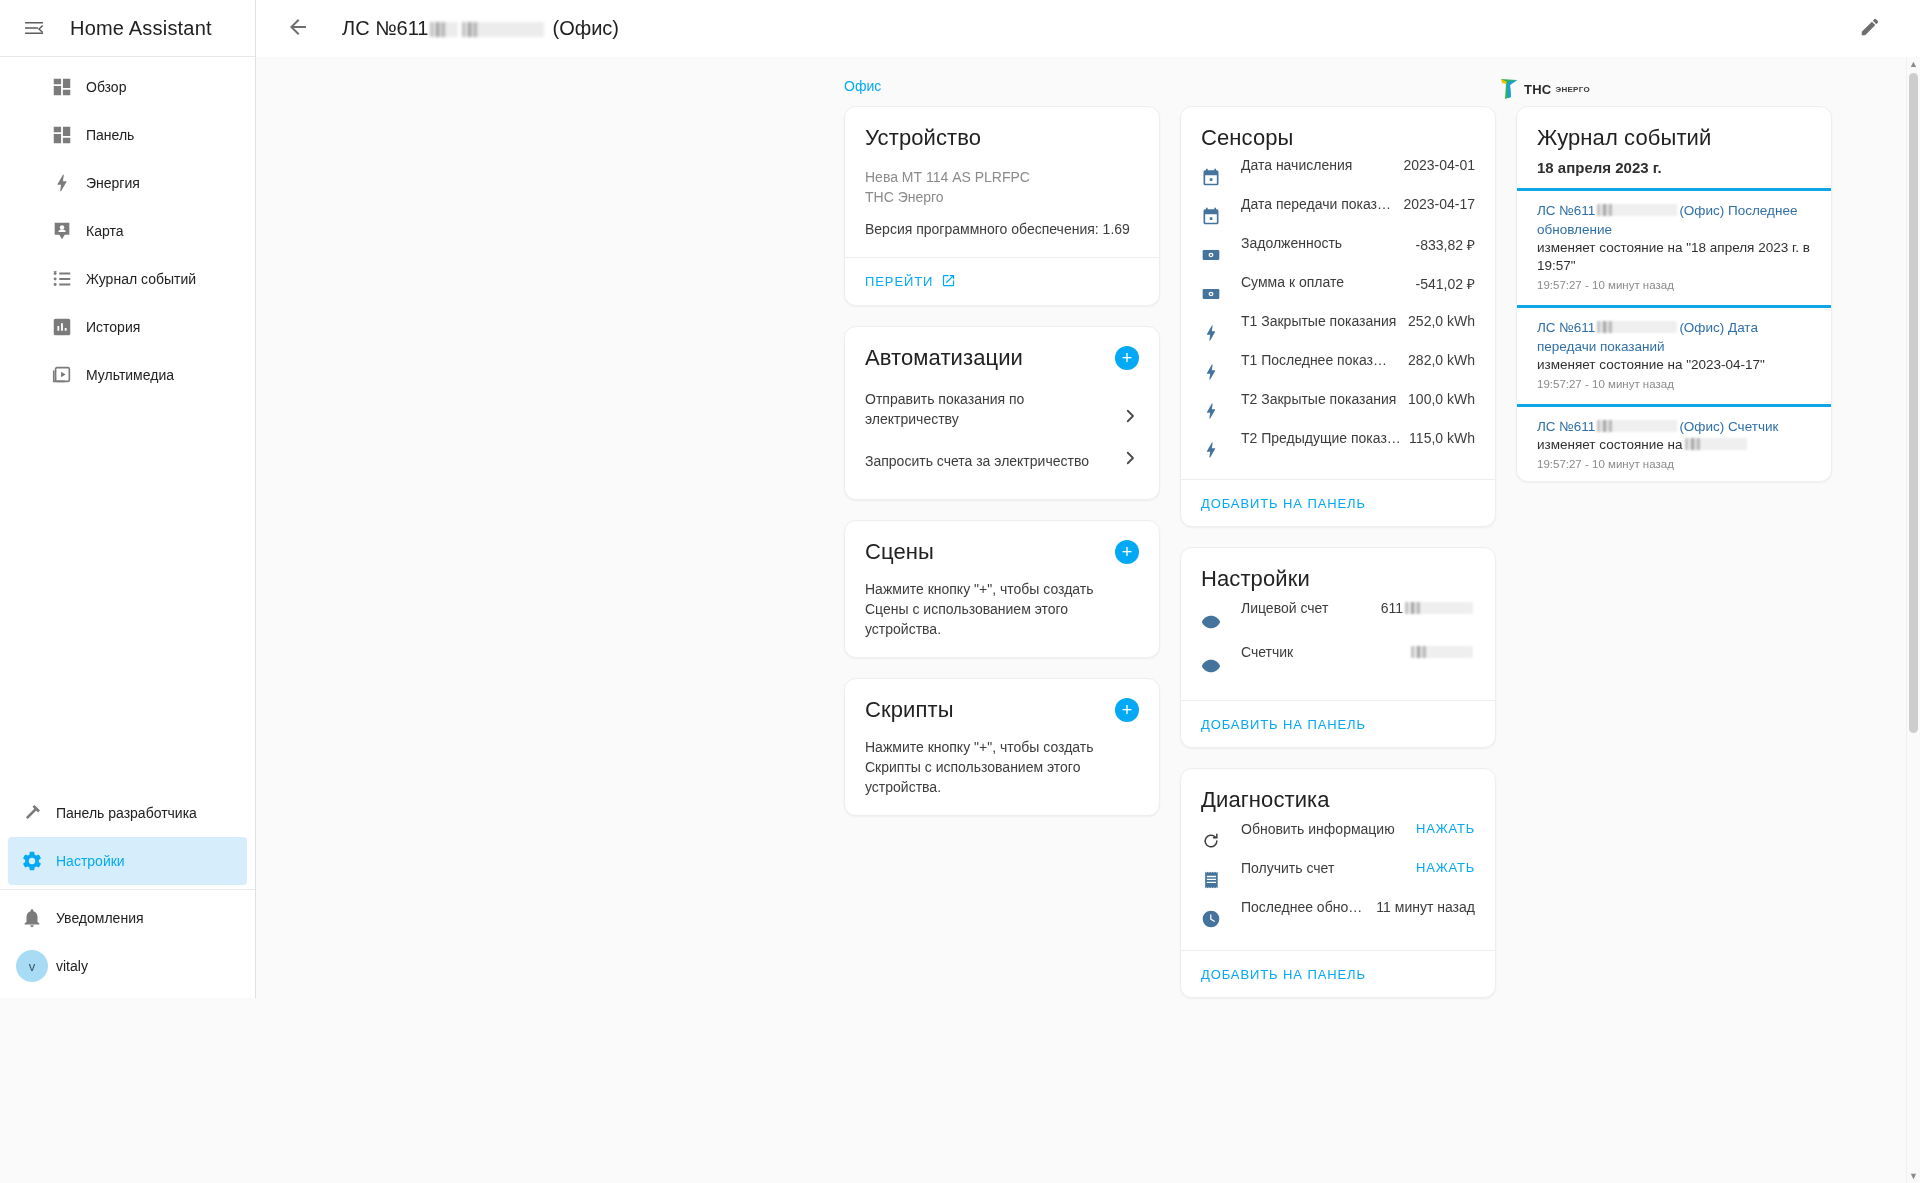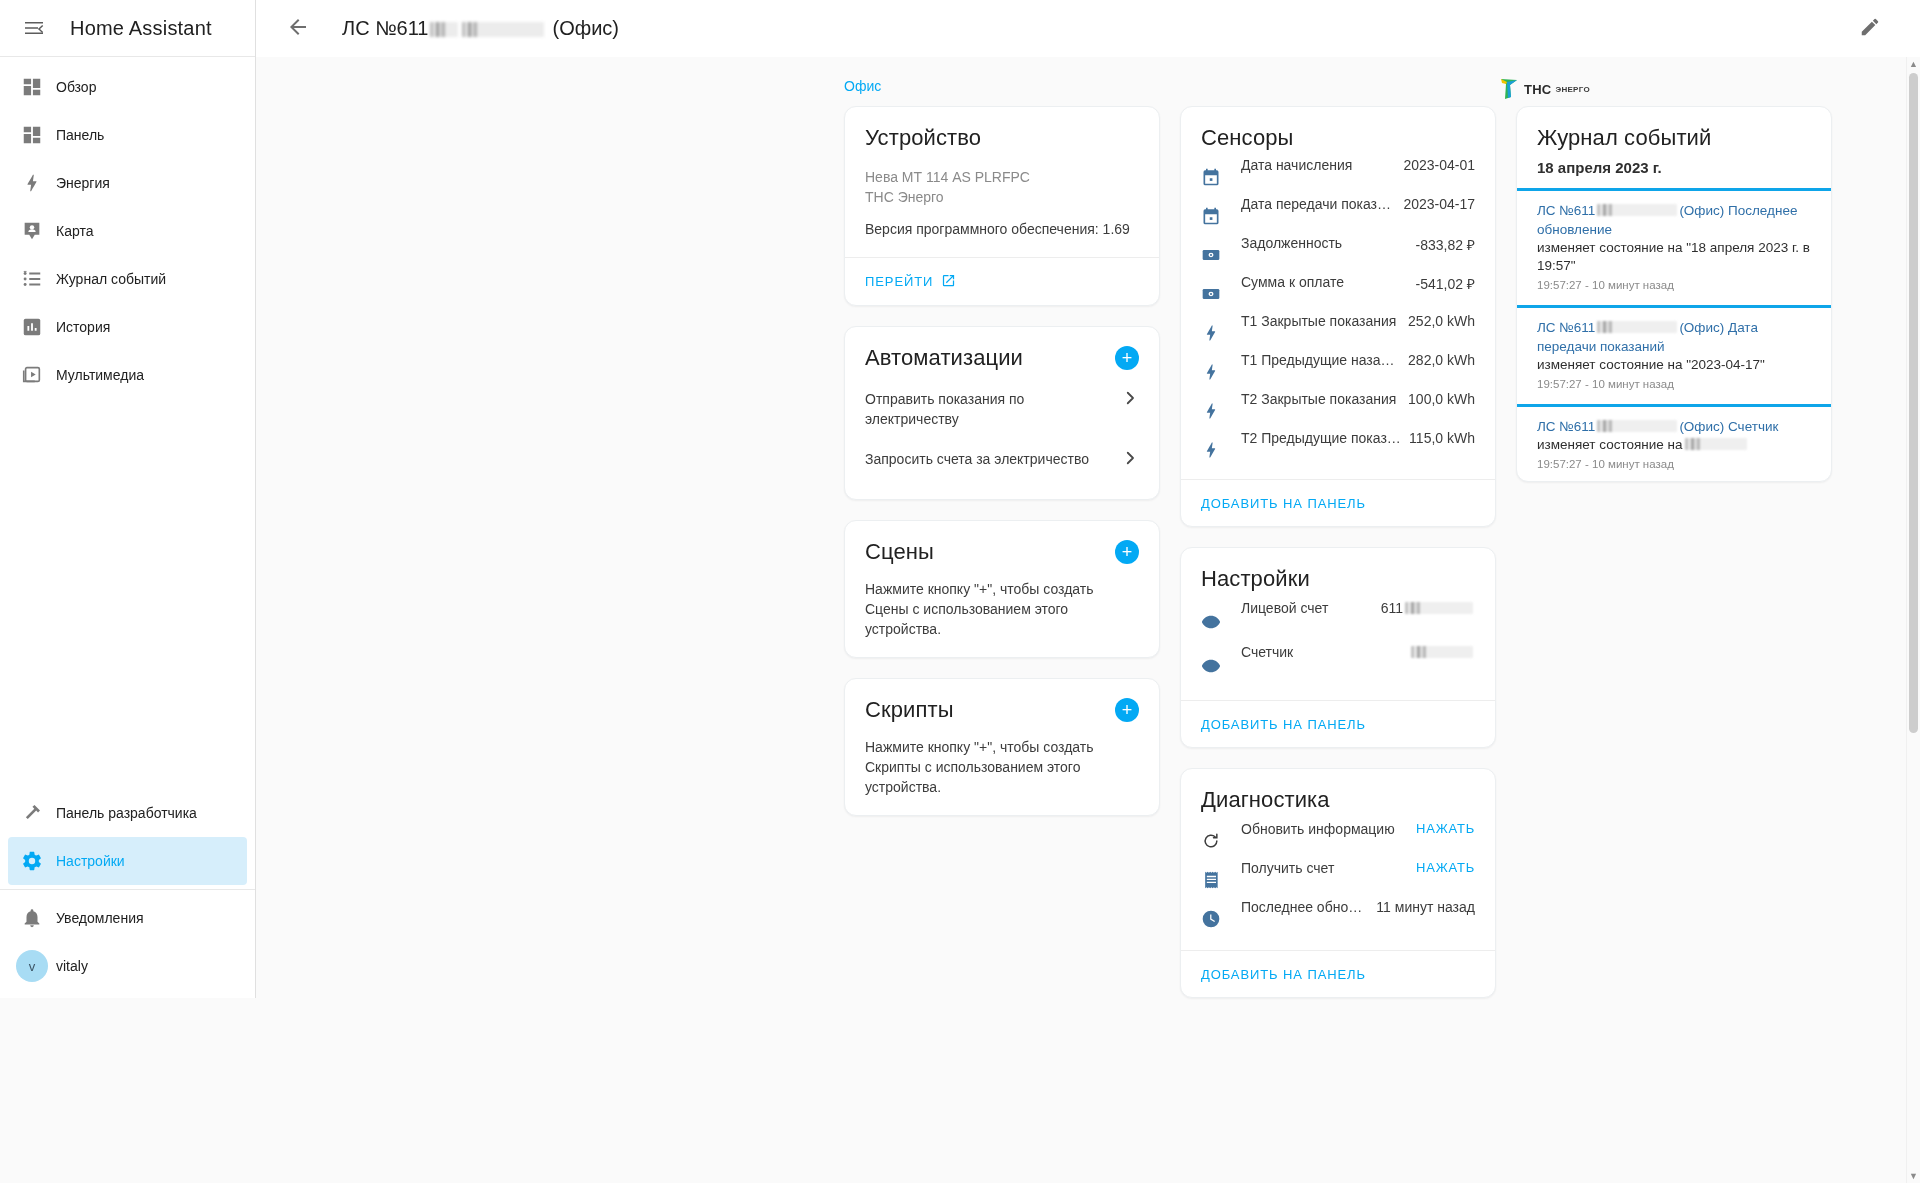--- a/index.html
+++ b/index.html
@@ -28,21 +28,21 @@
   }
   .sb-menu-btn {
     width: 48px; height: 48px;
     display: flex; align-items: center; justify-content: center;
     cursor: pointer; border-radius: 50%;
   }
   .sb-title {
     font-size: 20px; color: #212121; margin-left: 12px;
     letter-spacing: .2px; white-space: nowrap;
   }
-  .sb-list { padding-top: 6px; flex: 0 0 auto; }
+  .sb-list { padding-top: 6px; flex: 0 0 auto; padding-left: 30px; }
   .sb-item {
     height: 48px; margin: 0 8px 0 8px;
     display: flex; align-items: center;
     border-radius: 4px; cursor: pointer;
     color: #5c5c5c;
   }
   .sb-item .ic {
     width: 48px; min-width: 48px; height: 48px;
     display: flex; align-items: center; justify-content: center;
     color: #7b7b7b;
@@ -136,21 +136,21 @@
   .card-footer {
     border-top: 1px solid #ededed; padding: 14px 20px;
   }
   .link-btn {
     color: #03a9f4; font-size: 13px; letter-spacing: .9px;
     font-weight: 500; cursor: pointer; display: inline-flex;
     align-items: center; gap: 8px;
   }
 
   .auto-row {
-    display: flex; align-items: flex-start; justify-content: space-between;
+    display: flex; align-items: flex-end; justify-content: space-between;
     padding: 10px 0; cursor: pointer; gap: 14px;
   }
   .auto-row .t { font-size: 14px; color: #3c3c3c; line-height: 20px; }
   .chev { color: #4a4a4a; flex: 0 0 auto; }
 
   .row {
     display: flex; min-height: 39px; gap: 0;
   }
   .row .ricon { width: 40px; min-width: 40px; display: flex; align-items: center; color: #44739e; }
   .row .rname {
@@ -490,21 +490,21 @@
                     <span class="rname">T1 Закрытые показания</span>
                     <span class="rval">252,0 kWh</span>
                   </div>
 
                   <div class="row">
                     <span class="ricon">
                       <svg width="20" height="20" viewBox="0 0 24 24" fill="currentColor">
                           <path d="M11 21h-1l1-7H7.5c-.88 0-.33-.75-.31-.78C8.48 10.94 10.42 7.54 13.01 3h1l-1 7h3.51c.4 0 .62.19.4.66C12.97 17.55 11 21 11 21z"></path>
                         </svg>
                     </span>
-                    <span class="rname">T1 Предыдущие назад…</span>
+                    <span class="rname">T1 Последнее показ…</span>
                     <span class="rval">282,0 kWh</span>
                   </div>
 
                   <div class="row">
                     <span class="ricon">
                       <svg width="20" height="20" viewBox="0 0 24 24" fill="currentColor">
                           <path d="M11 21h-1l1-7H7.5c-.88 0-.33-.75-.31-.78C8.48 10.94 10.42 7.54 13.01 3h1l-1 7h3.51c.4 0 .62.19.4.66C12.97 17.55 11 21 11 21z"></path>
                         </svg>
                     </span>
                     <span class="rname">T2 Закрытые показания</span>

